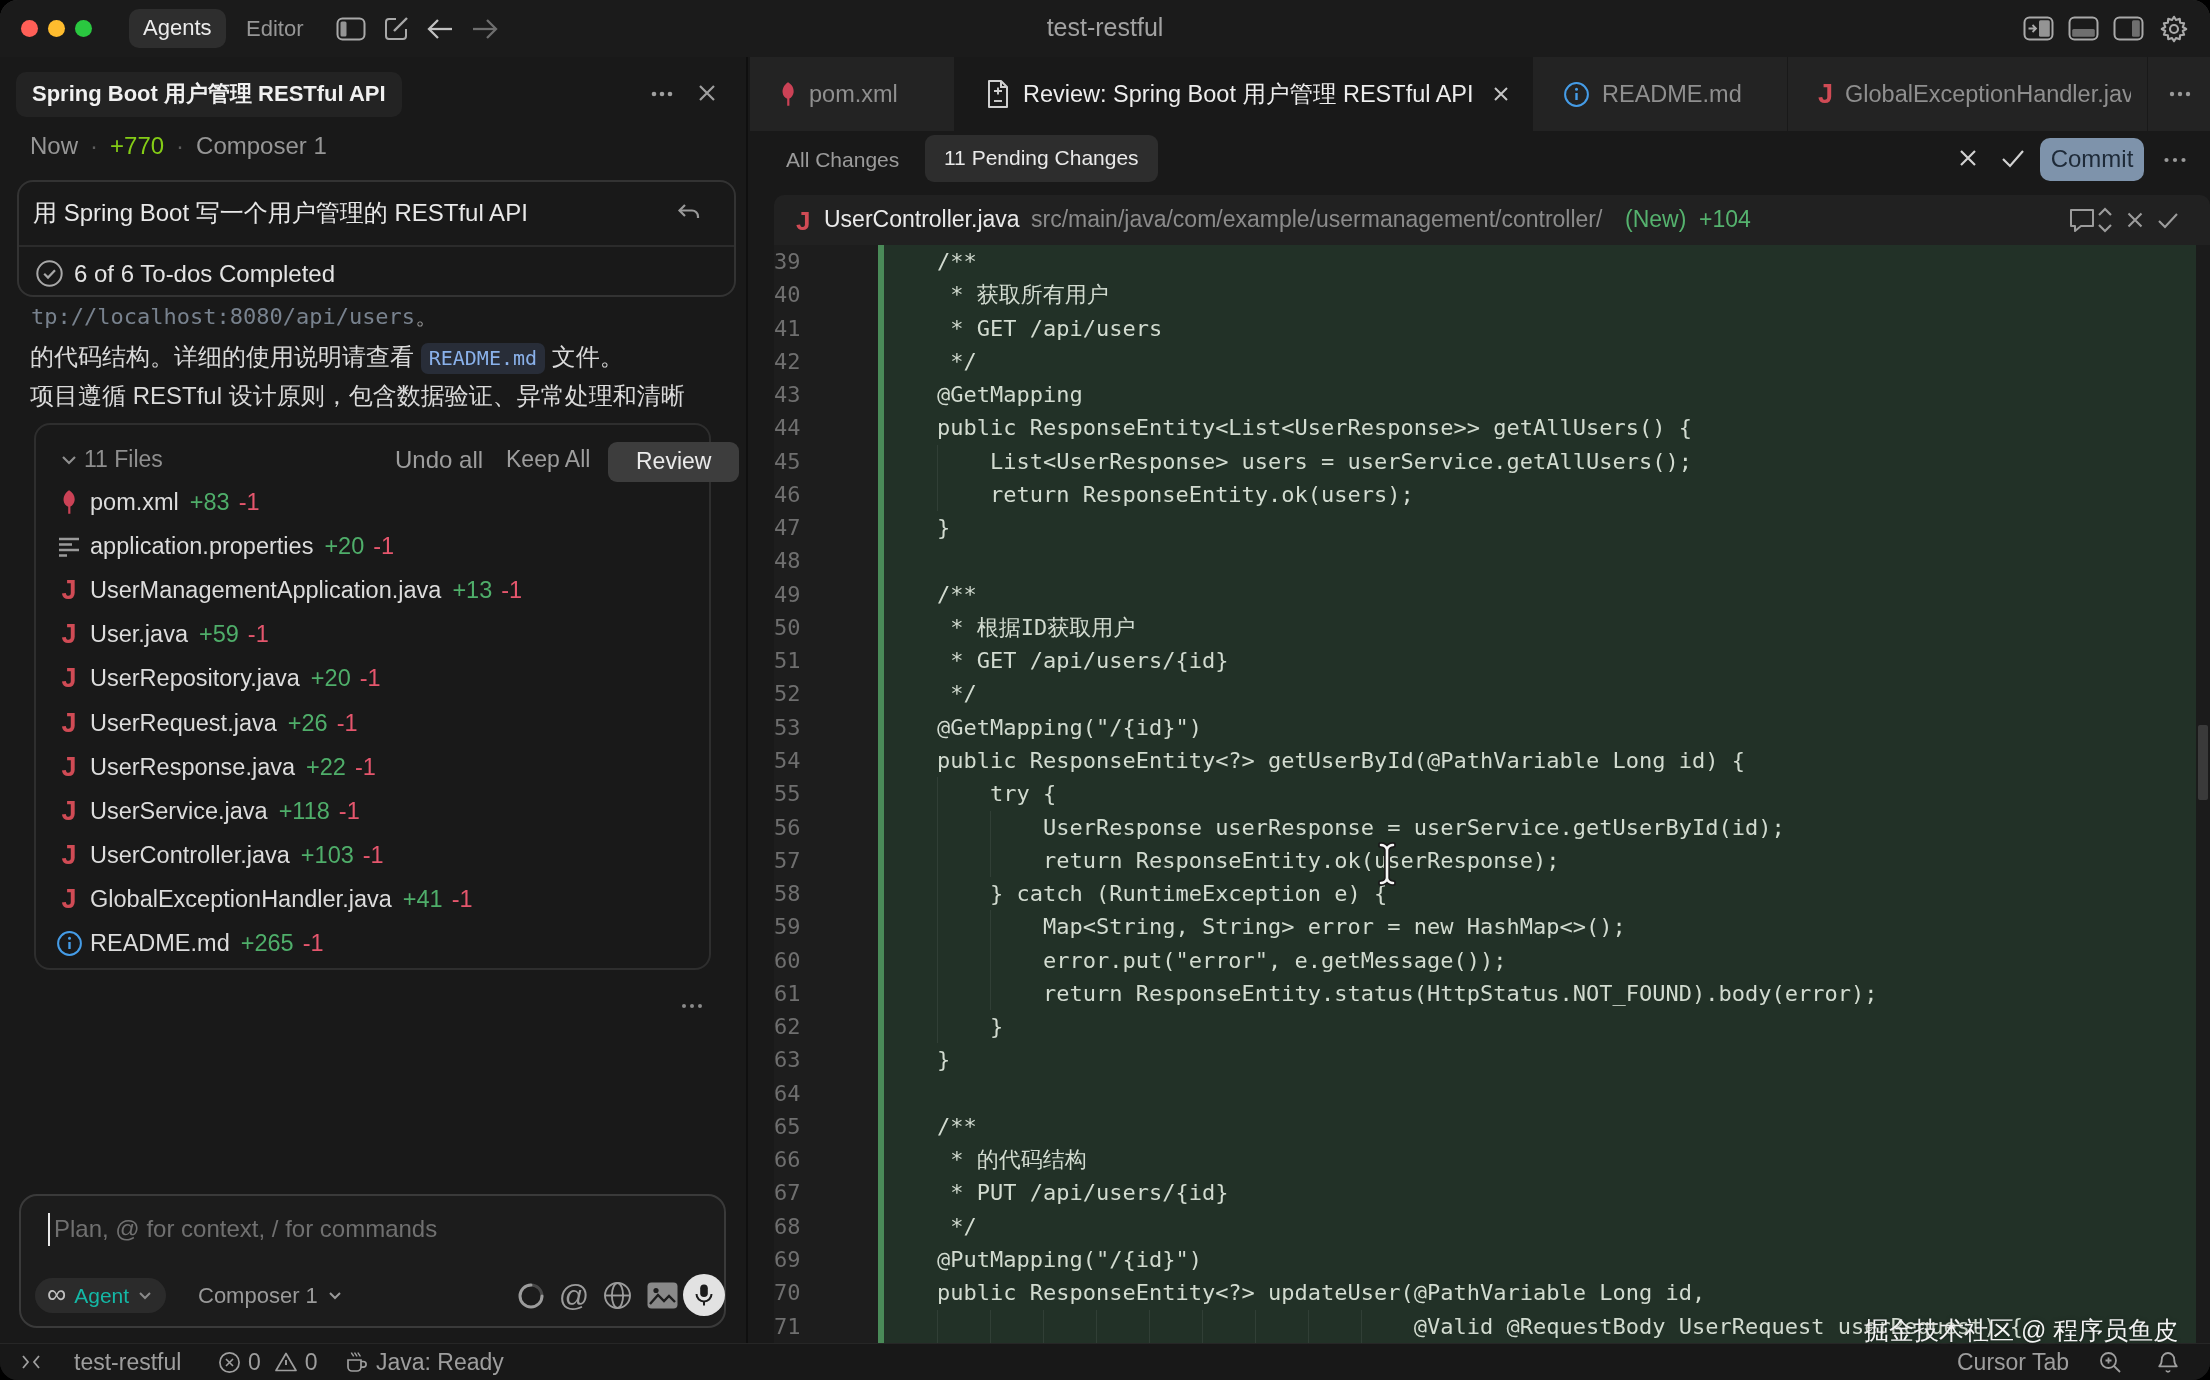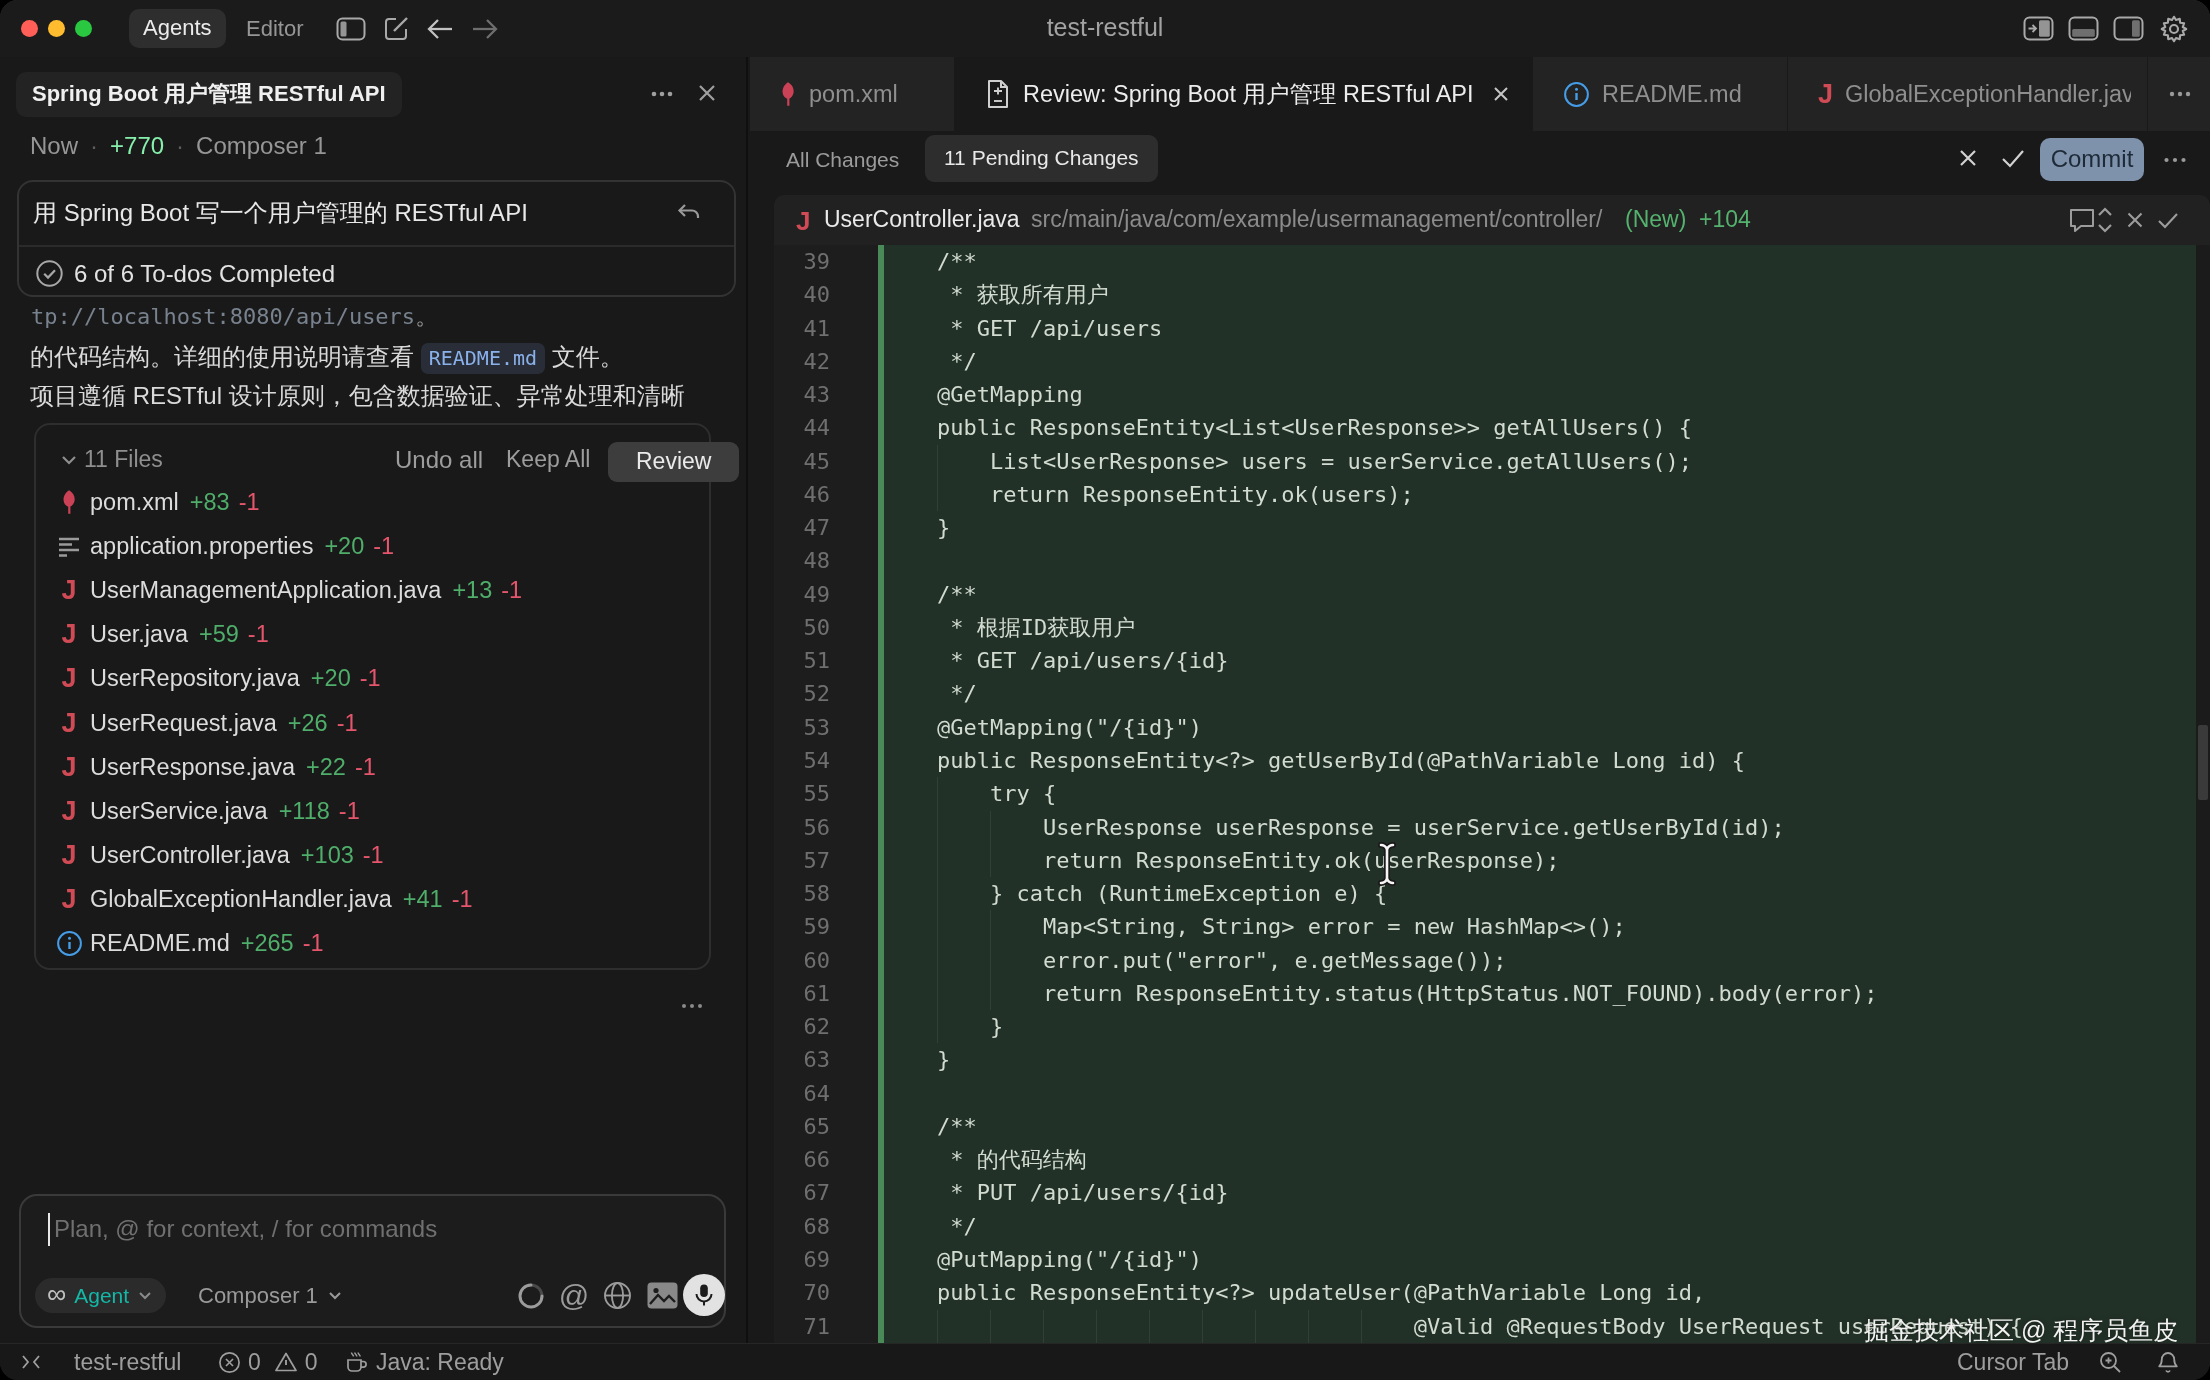--- a/index.html
+++ b/index.html
@@ -22,21 +22,21 @@
   .tbicon { position:absolute; top:0; height:57px; display:flex; align-items:center; justify-content:center; color:#a9a9a9; }
   #window-title { position:absolute; left:0; right:0; top:0; height:57px; text-align:center; line-height:55px;
     color:#a2a2a2; font-size:25px; }
   
   #agent-panel { position:absolute; left:0; top:57px; width:748px; bottom:37px; background:#191919; border-right:2px solid #0f0f0f; }
   #thread-title { position:absolute; left:16px; top:15px; height:45px; padding:0 16px; background:#232323; border-radius:10px;
     color:#f0f0f0; font-size:22px; line-height:44px; font-weight:600; white-space:nowrap; }
   #thread-more { position:absolute; left:648px; top:23px; color:#9f9f9f; }
   #thread-close { position:absolute; left:692px; top:21px; color:#9f9f9f; }
   #thread-meta { position:absolute; left:30px; top:75px; font-size:24px; color:#969696; display:flex; align-items:center; gap:12px; white-space:nowrap; }
-  #thread-meta .plus { color:#86efac; }
+  #thread-meta .plus { color:#84cc16; }
   #thread-meta .dot { color:#5d5d5d; font-size:24px; }
   #message-card { position:absolute; left:17px; top:123px; width:719px; height:117px; border:2px solid #333333; border-radius:16px; }
   #message-row { position:absolute; left:0; top:0; right:0; height:63px; }
   #message-text { position:absolute; left:14px; top:15px; font-size:24px; color:#e8e8e8; white-space:nowrap; }
   #undo-btn { position:absolute; right:29px; top:14px; color:#9a9a9a; }
   #todos-row { position:absolute; left:0; top:63px; right:0; bottom:0; border-top:2px solid #2b2b2b; }
   #todos-icon { position:absolute; left:16px; top:12px; color:#a8a8a8; }
   #todos-text { position:absolute; left:55px; top:13px; font-size:24px; color:#e3e3e3; font-weight:500; }
   #scroll-tail { position:absolute; left:31px; top:243px; font-family:"DejaVu Sans Mono", monospace; font-size:22px; color:#78828e; }
   #scroll-tail .cjk-period { font-family:"Liberation Sans", sans-serif; color:#9a9a9a; font-size:24px; }
@@ -93,21 +93,21 @@
   #diff { position:absolute; left:24px; top:138px; right:0; bottom:0; }
   #diff-header { position:absolute; left:0; top:0; right:0; height:50px; background:#212121; border-radius:10px 10px 0 0; }
   #diff-java-badge { position:absolute; left:22px; top:11px; }
   #diff-file-name { position:absolute; left:50px; top:11px; font-size:23px; color:#eaeaea; }
   #diff-file-path { position:absolute; left:257px; top:11px; font-size:23px; color:#8b8b8b; }
   #diff-status { position:absolute; left:851px; top:11px; font-size:23px; color:#55b26e; }
   #diff-added { position:absolute; left:925px; top:11px; font-size:23px; color:#55b26e; }
   .diffhicon { position:absolute; top:0; height:50px; display:flex; align-items:center; color:#9c9c9c; }
   #code { position:absolute; left:0; top:50px; right:0; bottom:0; background:#1d1d1d; overflow:hidden; }
   .code-line { display:flex; height:33.27px; }
-  .gutter { flex:none; width:104px; padding-right:48px; text-align:right; font-family:"DejaVu Sans Mono", monospace;
+  .gutter { flex:none; width:104px; padding-right:48px; text-align:left; font-family:"DejaVu Sans Mono", monospace;
     font-size:22px; color:#6f6f6f; line-height:33.27px; }
   .addbar { flex:none; width:6px; background:#4a8a58; }
   .code-text { position:relative; flex:1; background:#223127; font-family:"DejaVu Sans Mono", monospace; font-size:22px;
     line-height:33.27px; color:#d2dbd0; white-space:pre; }
   .indent-guide { position:absolute; top:0; bottom:0; width:1px; background:rgba(255,255,255,0.07); }
   #scroll-lane { position:absolute; right:0; top:50px; width:14px; bottom:0; background:#1b1b1b; }
   #scroll-thumb { position:absolute; left:2px; right:2px; top:480px; height:75px; background:#3a3a3a; border-radius:2px; }
   
   #statusbar { position:absolute; left:0; right:0; bottom:0; height:37px; background:#181818; border-top:1px solid #262626; }
   .sbitem { position:absolute; top:0; height:36px; display:flex; align-items:center; color:#9e9e9e; font-size:23px; gap:7px; }

